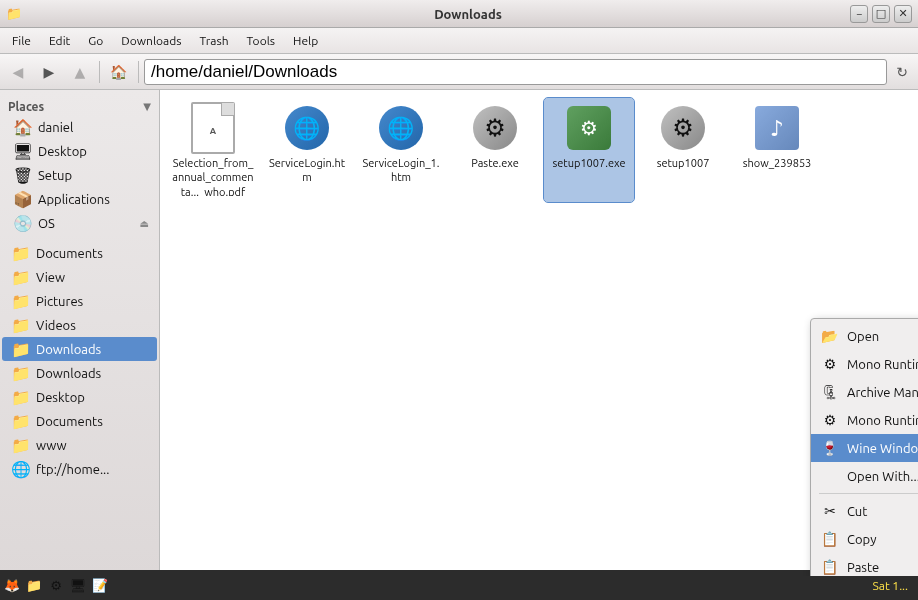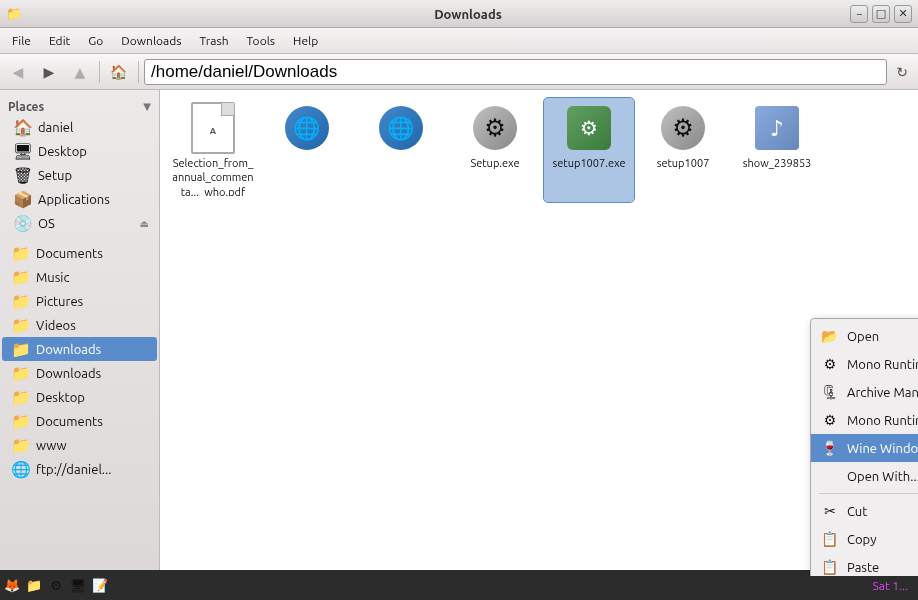--- a/index.html
+++ b/index.html
@@ -411,21 +411,21 @@
         <span>OS</span>
         <span style="font-size:10px;color:#888;margin-left:auto;">⏏</span>
       </div>
       <div class="sidebar-divider"></div>
       <div class="sidebar-bookmark">
         <span class="sidebar-icon">📁</span>
         <span>Documents</span>
       </div>
       <div class="sidebar-bookmark">
         <span class="sidebar-icon">📁</span>
-        <span>Music</span>
+        <span>View</span>
       </div>
       <div class="sidebar-bookmark">
         <span class="sidebar-icon">📁</span>
         <span>Pictures</span>
       </div>
       <div class="sidebar-bookmark">
         <span class="sidebar-icon">📁</span>
         <span>Videos</span>
       </div>
       <div class="sidebar-bookmark active">
@@ -443,49 +443,51 @@
       <div class="sidebar-bookmark">
         <span class="sidebar-icon">📁</span>
         <span>Documents</span>
       </div>
       <div class="sidebar-bookmark">
         <span class="sidebar-icon">📁</span>
         <span>www</span>
       </div>
       <div class="sidebar-bookmark">
         <span class="sidebar-icon">🌐</span>
-        <span>ftp://daniel...</span>
+        <span>ftp://home...</span>
       </div>
     </div>
 
   <div class="filearea" id="filearea">
     <div class="file-grid" id="filegrid">
         <div class="file-item">
     <div class="file-icon">
             <div class="icon-doc">
               <span class="icon-txt-inner">A</span>
             </div>
           </div>
     <div class="file-name">Selection_from_annual_commenta..._who.pdf</div>
   </div>
         <div class="file-item">
     <div class="file-icon">
             <div class="web-icon-img">🌐</div>
           </div>
+    <div class="file-name">ServiceLogin.htm</div>
   </div>
         <div class="file-item">
     <div class="file-icon">
             <div class="web-icon-img">🌐</div>
           </div>
+    <div class="file-name">ServiceLogin_1.htm</div>
   </div>
         <div class="file-item">
     <div class="file-icon">
             <div class="gear-icon-img">⚙</div>
           </div>
-    <div class="file-name">Setup.exe</div>
+    <div class="file-name">Paste.exe</div>
   </div>
         <div class="file-item context-target">
     <div class="file-icon">
             <div class="exe-icon">⚙</div>
           </div>
     <div class="file-name">setup1007.exe</div>
   </div>
         <div class="file-item">
     <div class="file-icon">
             <div class="gear-icon-img">⚙</div>
@@ -546,14 +548,14 @@
 <div class="statusbar">
   <span>"setup1007.exe" (53.1 MB) DOS/Windows executable</span>
 </div>
 
 <div class="taskbar" id="taskbar">
     <div class="taskbar-icon">🦊</div>
     <div class="taskbar-icon">📁</div>
     <div class="taskbar-icon">⚙</div>
     <div class="taskbar-icon">🖥</div>
     <div class="taskbar-icon">📝</div>
-    <div style="margin-left: auto; color: #d946ef; font-size: 12px; padding-right: 8px;">Sat 1...</div>
+    <div style="margin-left: auto; color: #fde047; font-size: 12px; padding-right: 8px;">Sat 1...</div>
   </div>
 
 </body></html>

